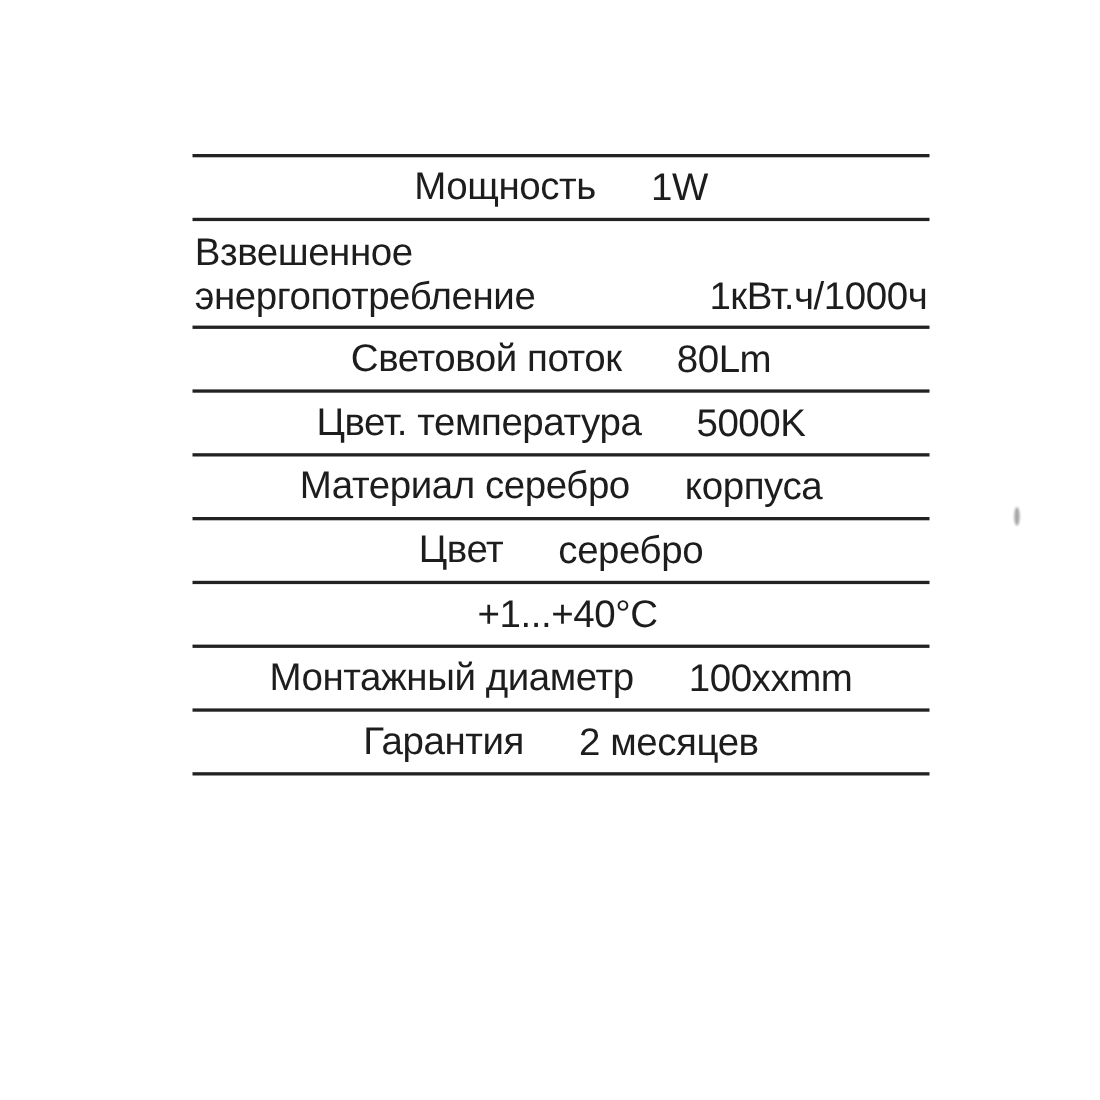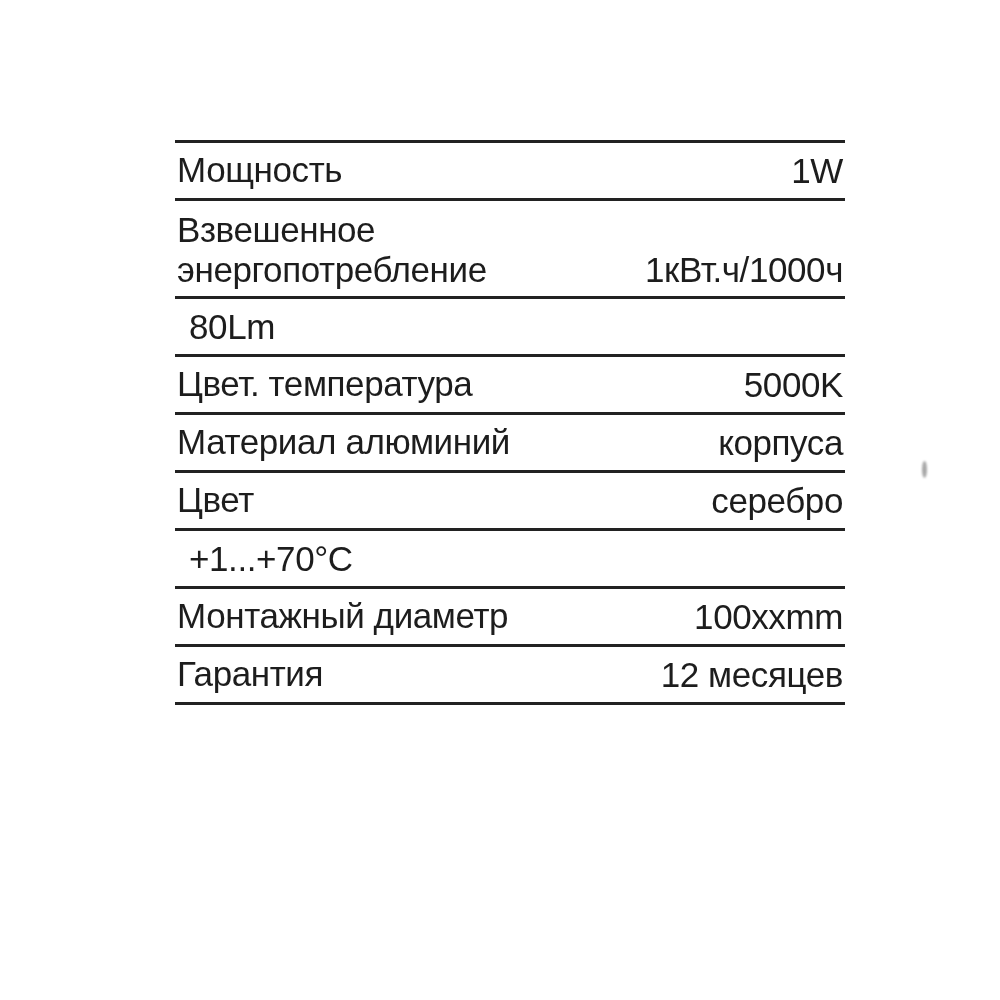--- a/index.html
+++ b/index.html
@@ -20,21 +20,21 @@
   .spec-table {
     position: absolute;
     left: 175px;
     top: 140px;
     width: 670px;
     border-top: 3px solid var(--rule-color, #222222);
     color: var(--text-color, #1d1d1d);
   }
   .spec-row {
     display: flex;
-    justify-content: space-between;
+    justify-content: center;
     align-items: center;
     height: 55px;
     border-bottom: 3px solid var(--rule-color, #222222);
     padding: 0 2px;
     font-size: 35px;
     letter-spacing: -0.4px;
     gap: 38px;
   }
   .spec-row.multiline {
     height: 89px;
@@ -72,42 +72,43 @@
 
   <div class="spec-row">
     <span class="spec-label">Мощность</span>
     <span class="spec-value">1W</span>
   </div>
       <div class="spec-row multiline">
     <span class="spec-label">Взвешенное энергопотребление</span>
     <span class="spec-value">1кВт.ч/1000ч</span>
   </div>
       <div class="spec-row">
+    <span class="spec-label">Световой поток</span>
     <span class="spec-value">80Lm</span>
   </div>
       <div class="spec-row">
     <span class="spec-label">Цвет. температура</span>
     <span class="spec-value">5000K</span>
   </div>
       <div class="spec-row">
-    <span class="spec-label">Материал алюминий</span>
+    <span class="spec-label">Материал серебро</span>
     <span class="spec-value">корпуса</span>
   </div>
       <div class="spec-row">
     <span class="spec-label">Цвет</span>
     <span class="spec-value">серебро</span>
   </div>
       <div class="spec-row">
-    <span class="spec-value">+1...+70°C</span>
+    <span class="spec-value">+1...+40°C</span>
   </div>
       <div class="spec-row">
     <span class="spec-label">Монтажный диаметр</span>
     <span class="spec-value">100xxmm</span>
   </div>
       <div class="spec-row">
     <span class="spec-label">Гарантия</span>
-    <span class="spec-value">12 месяцев</span>
+    <span class="spec-value">2 месяцев</span>
   </div>
     </div>
 
   <div class="smudge"></div>
 
 </div>
 
 </body></html>

